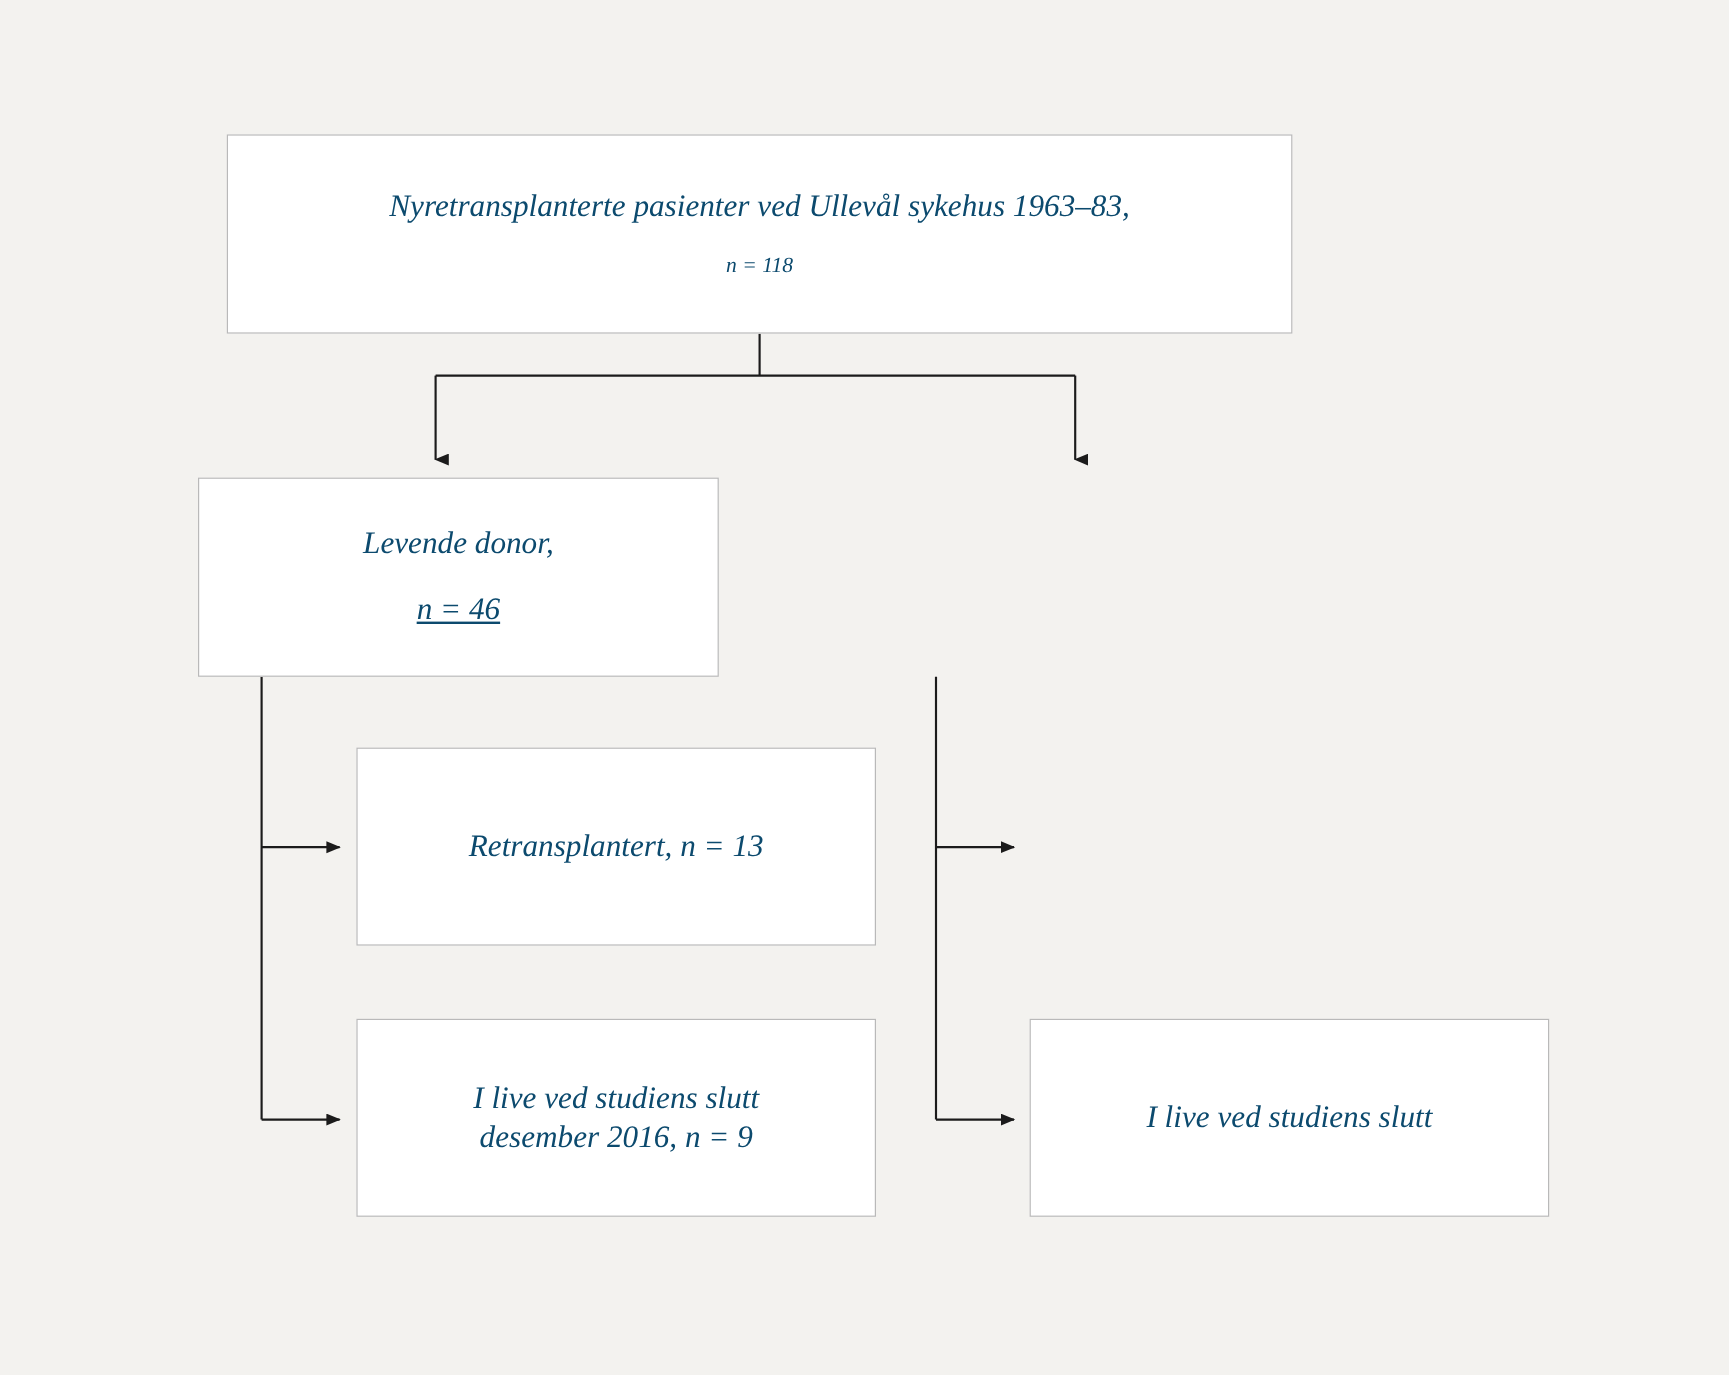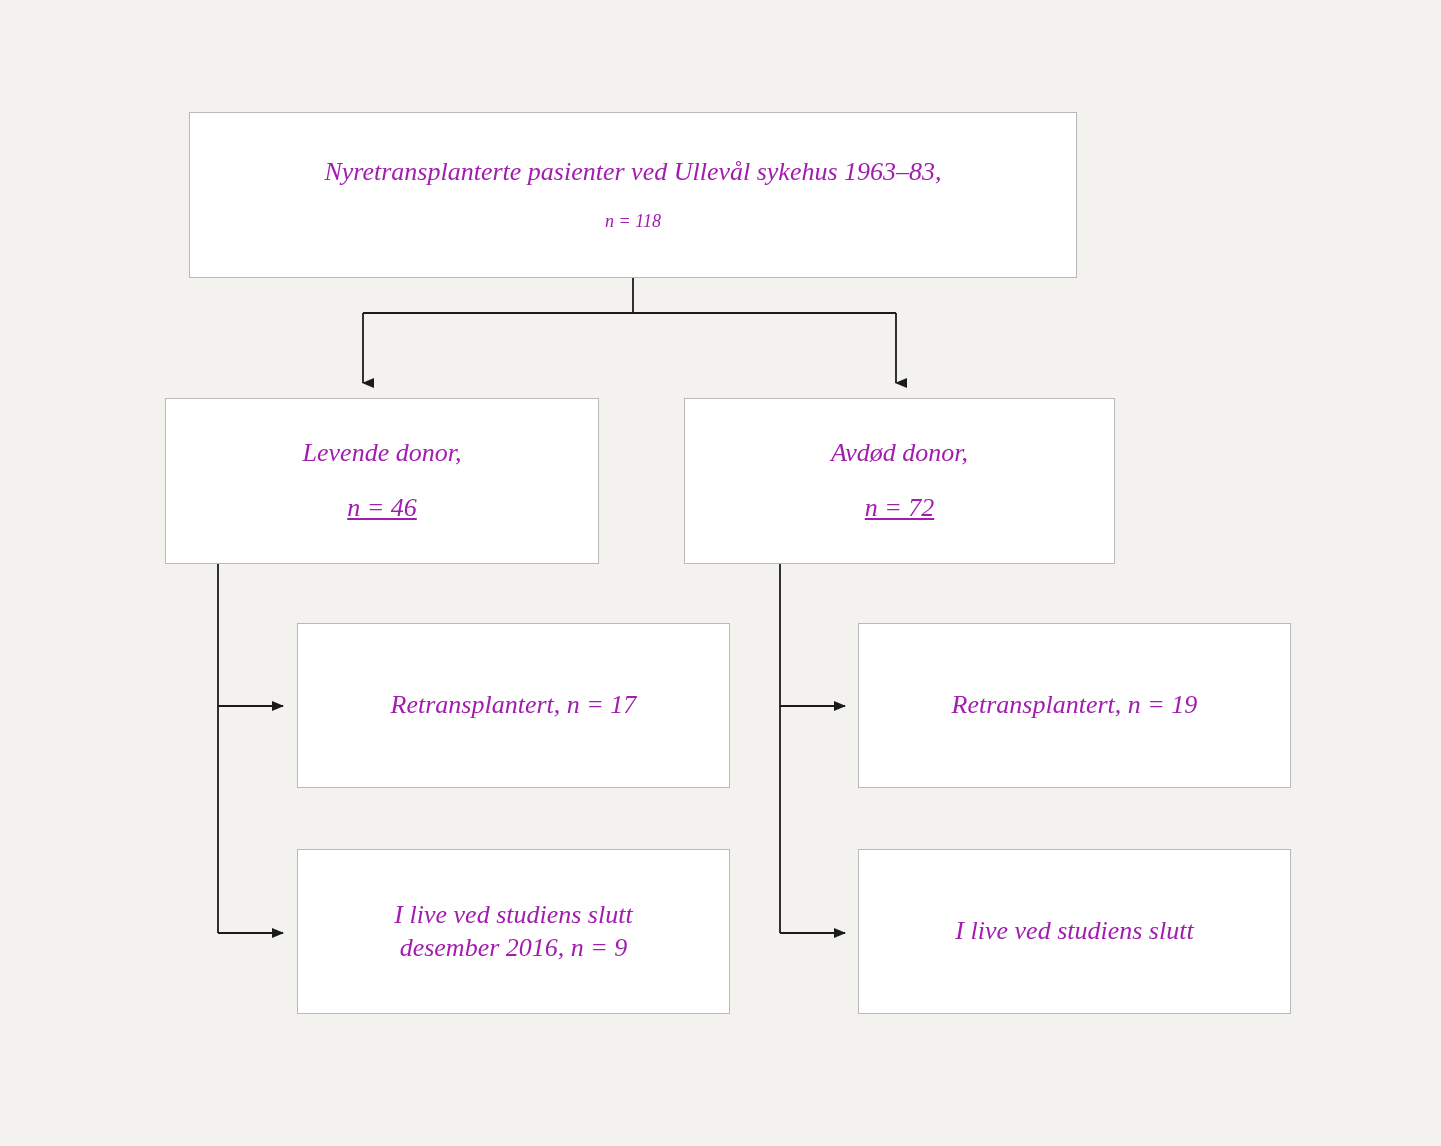--- a/index.html
+++ b/index.html
@@ -30,21 +30,21 @@
   .node {
     position: absolute;
     background: #ffffff;
     border: 1px solid #b9b9b9;
     box-sizing: border-box;
     display: flex;
     flex-direction: column;
     align-items: center;
     justify-content: center;
     text-align: center;
-    color: #a21caf;
+    color: #0c4a6e;
     font-style: italic;
     z-index: 2;
   }
   .node .line {
     display: block;
     font-style: italic;
     white-space: nowrap;
   }
   
   #node-root {
@@ -145,32 +145,25 @@
   <div class="node level1" id="node-root">
     <span class="line line-1">Nyretransplanterte pasienter ved Ullevål sykehus 1963–83,</span>
     <span class="line line-2 stat">n = 118</span>
   </div>
 
   <div class="node level2" id="node-living">
     <span class="line line-1">Levende donor,</span>
     <span class="line line-2 stat">n = 46</span>
   </div>
 
-  <div class="node level2" id="node-deceased">
-    <span class="line line-1">Avdød donor,</span>
-    <span class="line line-2 stat">n = 72</span>
+
+  <div class="node level3" id="node-retx-living">
+    <span class="line line-1">Retransplantert, n = 13</span>
   </div>
 
-  <div class="node level3" id="node-retx-living">
-    <span class="line line-1">Retransplantert, n = 17</span>
-  </div>
-
-  <div class="node level3" id="node-retx-deceased">
-    <span class="line line-1">Retransplantert, n = 19</span>
-  </div>
 
   <div class="node level3" id="node-alive-living">
     <span class="line line-1">I live ved studiens slutt</span>
     <span class="line line-2">desember 2016,  n = 9</span>
   </div>
 
   <div class="node level3" id="node-alive-deceased">
     <span class="line line-1">I live ved studiens slutt</span>
   </div>
 

